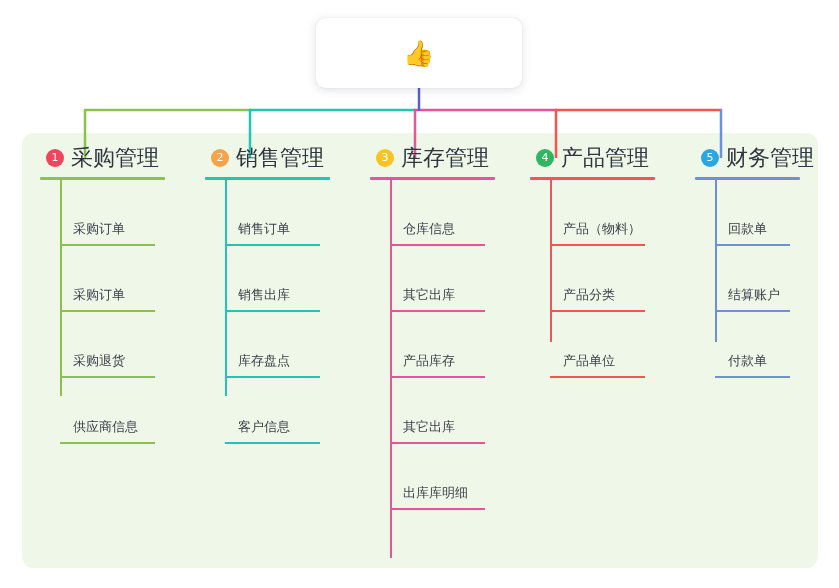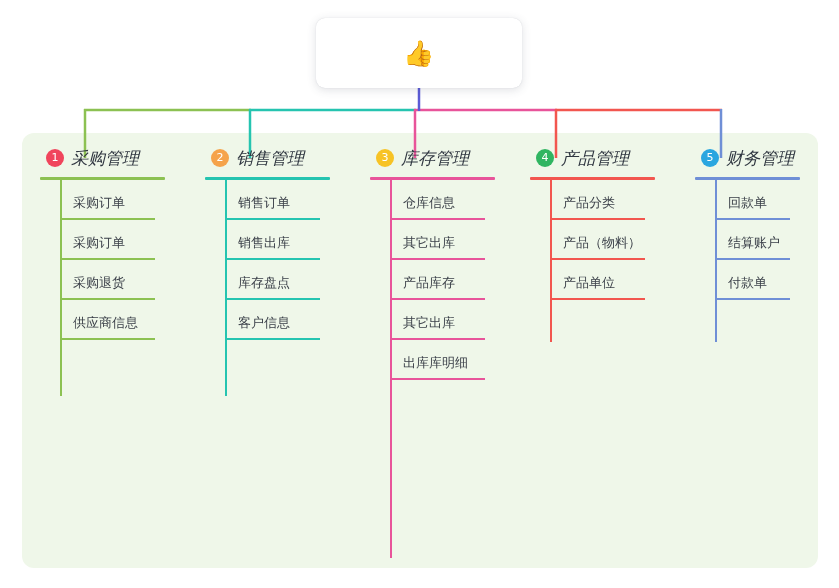--- a/index.html
+++ b/index.html
@@ -86,43 +86,42 @@
     height: 18px;
     border-radius: 50%;
     color: #ffffff;
     font-size: 11px;
     line-height: 18px;
     text-align: center;
     font-family: "DejaVu Sans", sans-serif;
     flex: 0 0 auto;
   }
   .col-title {
-    font-size: 17px;
+    font-size: 22px;
     color: #2f3640;
-    font-style: italic;
   }
   .head-rule {
     height: 3px;
     border-radius: 1px;
     margin-top: 7px;
   }
 
   .leaves {
     position: relative;
     margin-top: 0px;
   }
   .spine {
     position: absolute;
     left: 20px;
     top: 0;
     width: 2px;
   }
   .leaf {
     position: relative;
-    height: 40px;
+    height: 66px;
     box-sizing: border-box;
     padding-left: 33px;
     text-align: center;
   }
   .leaf-text {
     position: absolute;
     left: 33px;
     bottom: 8px;
     font-size: 13px;
     color: #3b4049;
@@ -245,28 +244,28 @@
       </div>
       <div class="column" style="left: 530px; width: 150px;">
         <div class="col-head">
           <span class="badge" style="background: rgb(48, 181, 97);">4</span>
           <span class="col-title">产品管理</span>
         </div>
         <div class="head-rule" style="background: rgb(242, 86, 79); width: 125px;"></div>
         <div class="leaves">
           <div class="spine" style="background: rgb(242, 86, 79); height: 162px;"></div>
           <div class="leaf">
+            <span class="leaf-text">产品（物料）</span>
+            <div class="leaf-rule" style="background: rgb(242, 86, 79); width: 95px;"></div>
+          </div>
+          <div class="leaf">
             <span class="leaf-text">产品分类</span>
             <div class="leaf-rule" style="background: rgb(242, 86, 79); width: 95px;"></div>
           </div>
           <div class="leaf">
-            <span class="leaf-text">产品（物料）</span>
-            <div class="leaf-rule" style="background: rgb(242, 86, 79); width: 95px;"></div>
-          </div>
-          <div class="leaf">
             <span class="leaf-text">产品单位</span>
             <div class="leaf-rule" style="background: rgb(242, 86, 79); width: 95px;"></div>
           </div>
         </div>
       </div>
       <div class="column" style="left: 695px; width: 130px;">
         <div class="col-head">
           <span class="badge" style="background: rgb(42, 166, 224);">5</span>
           <span class="col-title">财务管理</span>
         </div>

